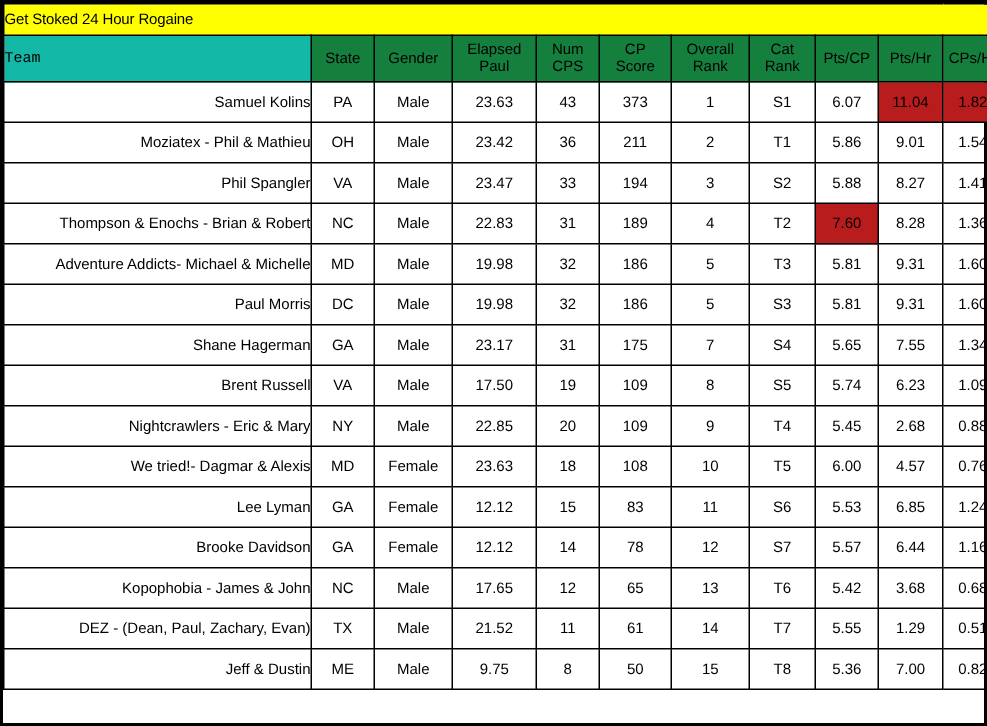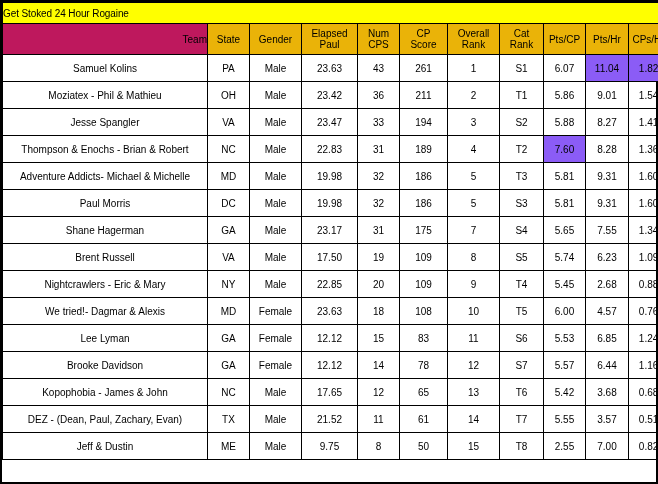--- a/index.html
+++ b/index.html
@@ -41,54 +41,55 @@
     text-align: left;
     padding: 4px 6px 5px 6px;
     letter-spacing: -0.1px;
     border-left: none;
     border-right: none;
     border-top: none;
     height: 20px;
   }
   
   .hdr {
-    background: #eab308;
+    background: #15803d;
     text-align: center;
     font-size: 10.5px;
     font-weight: bold;
     height: 30px;
     vertical-align: middle;
     line-height: 11px;
     padding: 2px 1px;
   }
   .hdr-team {
-    background: #be185d;
-    text-align: right;
+    background: #14b8a6;
+    text-align: left;
     font-size: 10.5px;
     font-weight: bold;
     vertical-align: middle;
+    font-family: Liberation Mono, monospace;
   }
   
   td.name {
-    text-align: center;
+    text-align: right;
     padding: 0 0 0 5px;
     font-size: 10.5px;
     height: 26px;
     vertical-align: middle;
     white-space: nowrap;
     overflow: hidden;
   }
   td.c {
     text-align: center;
     vertical-align: middle;
     font-size: 10.5px;
     height: 26px;
   }
   td.hl {
-    background: #8b5cf6;
+    background: #b91c1c;
   }
   .col-team    { width: 205px; }
   .col-state   { width: 42px; }
   .col-gender  { width: 52px; }
   .col-elapsed { width: 56px; }
   .col-numcps  { width: 42px; }
   .col-cpscore { width: 48px; }
   .col-overall { width: 52px; }
   .col-catrank { width: 44px; }
   .col-ptscp   { width: 42px; }
@@ -146,42 +147,42 @@
         <td class="hdr">CPs/Hr</td>
       </tr>
     </tbody>
     <tbody id="rows-body">
         <tr>
           <td class="name">Samuel Kolins</td>
           <td class="c">PA</td>
           <td class="c">Male</td>
           <td class="c">23.63</td>
           <td class="c">43</td>
-          <td class="c">261</td>
+          <td class="c">373</td>
           <td class="c">1</td>
           <td class="c">S1</td>
           <td class="c">6.07</td>
           <td class="c hl">11.04</td>
           <td class="c hl">1.82</td>
         </tr>
         <tr>
           <td class="name">Moziatex - Phil &amp; Mathieu</td>
           <td class="c">OH</td>
           <td class="c">Male</td>
           <td class="c">23.42</td>
           <td class="c">36</td>
           <td class="c">211</td>
           <td class="c">2</td>
           <td class="c">T1</td>
           <td class="c">5.86</td>
           <td class="c">9.01</td>
           <td class="c">1.54</td>
         </tr>
         <tr>
-          <td class="name">Jesse Spangler</td>
+          <td class="name">Phil Spangler</td>
           <td class="c">VA</td>
           <td class="c">Male</td>
           <td class="c">23.47</td>
           <td class="c">33</td>
           <td class="c">194</td>
           <td class="c">3</td>
           <td class="c">S2</td>
           <td class="c">5.88</td>
           <td class="c">8.27</td>
           <td class="c">1.41</td>
@@ -319,31 +320,31 @@
         <tr>
           <td class="name">DEZ - (Dean, Paul, Zachary, Evan)</td>
           <td class="c">TX</td>
           <td class="c">Male</td>
           <td class="c">21.52</td>
           <td class="c">11</td>
           <td class="c">61</td>
           <td class="c">14</td>
           <td class="c">T7</td>
           <td class="c">5.55</td>
-          <td class="c">3.57</td>
+          <td class="c">1.29</td>
           <td class="c">0.51</td>
         </tr>
         <tr>
           <td class="name">Jeff &amp; Dustin</td>
           <td class="c">ME</td>
           <td class="c">Male</td>
           <td class="c">9.75</td>
           <td class="c">8</td>
           <td class="c">50</td>
           <td class="c">15</td>
           <td class="c">T8</td>
-          <td class="c">2.55</td>
+          <td class="c">5.36</td>
           <td class="c">7.00</td>
           <td class="c">0.82</td>
         </tr>
       </tbody>
   </table>
 </div>
 
 </body></html>

